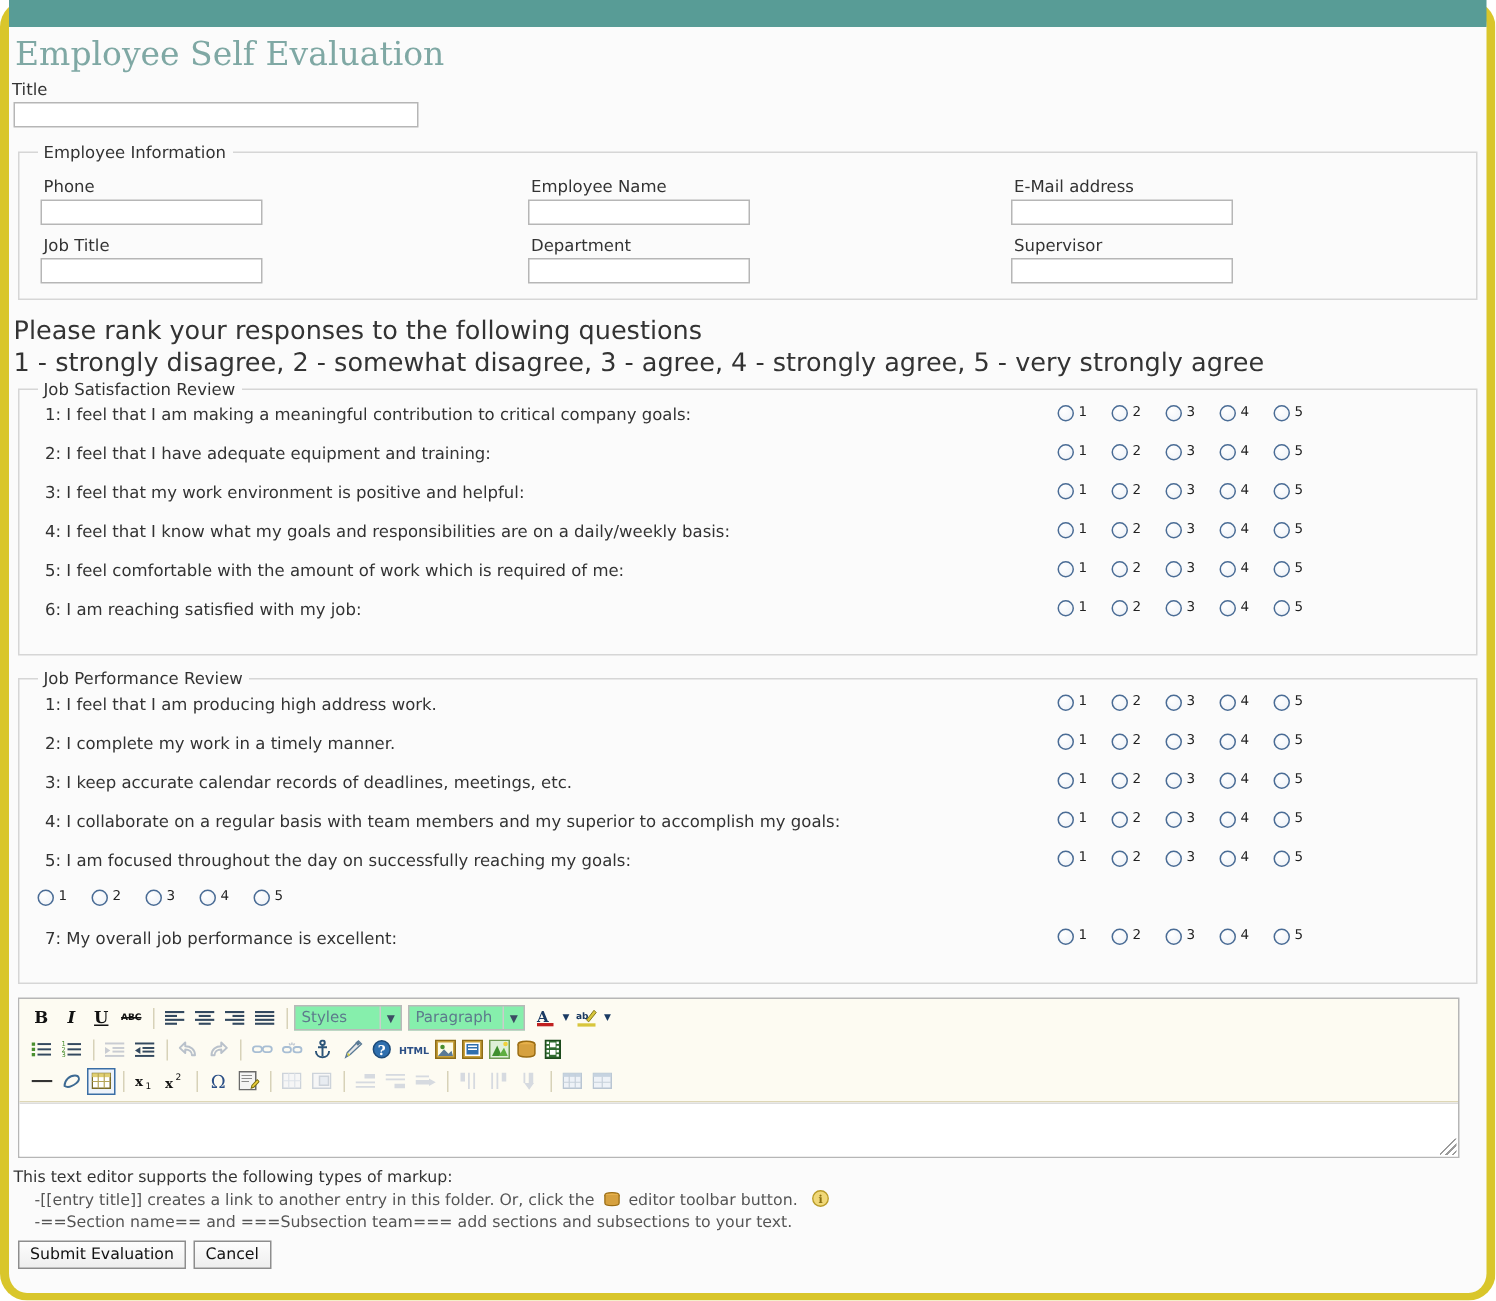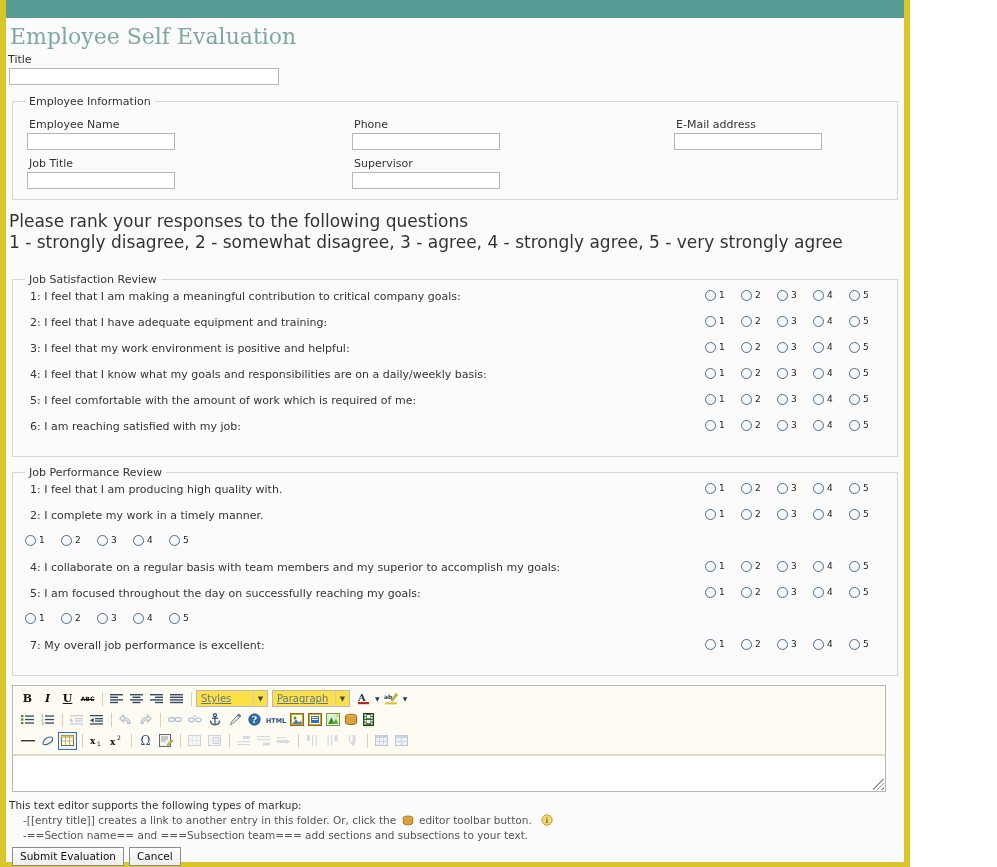--- a/index.html
+++ b/index.html
@@ -12,26 +12,27 @@
     width: 997px; height: 867px;
     font-family: "DejaVu Sans", "Liberation Sans", sans-serif;
     font-size: 11px;
     color: #222222;
     overflow: hidden;
   }
 
   
   #page {
     position: relative;
-    width: 910px; height: 867px;
+    width: 997px; height: 867px;
     background: #fbfbfb;
     border-left: 6px solid #d9c62b;
     border-right: 6px solid #d9c62b;
     border-bottom: 5px solid #d9c62b;
     border-top: 0;
+    border-radius: 18px;
   }
   #topbar {
     height: 18px;
     background: #589c96;
     width: 100%;
   }
   #content {
     padding: 0 0 0 0;
     height: calc(867px - 18px - 5px);
     position: relative;
@@ -184,30 +185,29 @@
   .tb-sep {
     width: 1px; height: 14px;
     background: #d7d2b8;
     margin: 0 4px;
     display: inline-block;
   }
   .tb-select {
     height: 17px;
     min-width: 72px;
     border: 1px solid #b9b9b9;
-    background: #fde047;
+    background: #86efac;
     font-size: 10px;
     color: #5d7a8c;
     display: inline-flex;
     align-items: center;
     padding-left: 4px;
     position: relative;
     margin-right: 4px;
     cursor: pointer;
-    text-decoration: underline;
   }
   .tb-select.wide { min-width: 78px; }
   .tb-select .arrow {
     position: absolute; right: 0; top: 0;
     width: 14px; height: 15px;
     border-left: 1px solid #cccccc;
     display: flex; align-items: center; justify-content: center;
     color: #3c4c63; font-size: 7px;
   }
   .tb-chev { font-size: 6px; color: #1a3a63; padding-left:1px; padding-right:2px; cursor:pointer;}
@@ -270,50 +270,54 @@
     <h1 class="page-title">Employee Self Evaluation</h1>
 
     <label class="field-label">Title</label>
     <input class="txt" id="title-input" type="text" value="" style="">
 
     <fieldset class="box">
       <legend>Employee Information</legend>
       <div class="emp-grid">
 
         <div class="emp-cell">
-          <label class="field-label">Employee Name</label>
+          <label class="field-label">Phone</label>
           <input class="txt" type="text" value="" style="">
         </div>
         <div class="emp-cell">
-          <label class="field-label">Phone</label>
+          <label class="field-label">Employee Name</label>
           <input class="txt" type="text" value="" style="">
         </div>
         <div class="emp-cell">
           <label class="field-label">E-Mail address</label>
           <input class="txt" type="text" value="" style="">
         </div>
 
         <div class="emp-cell">
           <label class="field-label">Job Title</label>
           <input class="txt" type="text" value="" style="">
         </div>
         <div class="emp-cell">
+          <label class="field-label">Department</label>
+          <input class="txt" type="text" value="" style="">
+        </div>
+        <div class="emp-cell">
           <label class="field-label">Supervisor</label>
           <input class="txt" type="text" value="" style="">
         </div>
 
       </div>
     </fieldset>
 
     <div class="instructions">
       <div>Please rank your responses to the following questions</div>
       <div>1 - strongly disagree, 2 - somewhat disagree, 3 - agree, 4 - strongly agree, 5 - very strongly agree</div>
     </div>
 
-    <fieldset class="box" style="margin-top:20px;">
+    <fieldset class="box" style="margin-top:0;">
       <legend>Job Satisfaction Review</legend>
       <div id="sat-rows">
           <div class="q-row">
             <div class="q-text">1: I feel that I am making a meaningful contribution to critical company goals:</div>
             <div class="radios">
               <label class="radio-item">
                 <span class="radio-dot"></span>
                 <span class="radio-num">1</span>
               </label>
               <label class="radio-item">
@@ -459,21 +463,21 @@
               </label>
             </div>
           </div>
         </div>
     </fieldset>
 
     <fieldset class="box" style="margin-top:9px;">
       <legend>Job Performance Review</legend>
       <div id="perf-rows">
           <div class="q-row">
-            <div class="q-text">1: I feel that I am producing high quality with.</div>
+            <div class="q-text">1: I feel that I am producing high address work.</div>
             <div class="radios">
               <label class="radio-item">
                 <span class="radio-dot"></span>
                 <span class="radio-num">1</span>
               </label>
               <label class="radio-item">
                 <span class="radio-dot"></span>
                 <span class="radio-num">2</span>
               </label>
               <label class="radio-item">
@@ -509,20 +513,21 @@
                 <span class="radio-dot"></span>
                 <span class="radio-num">4</span>
               </label>
               <label class="radio-item">
                 <span class="radio-dot"></span>
                 <span class="radio-num">5</span>
               </label>
             </div>
           </div>
           <div class="q-row">
+            <div class="q-text">3: I keep accurate calendar records of deadlines, meetings, etc.</div>
             <div class="radios">
               <label class="radio-item">
                 <span class="radio-dot"></span>
                 <span class="radio-num">1</span>
               </label>
               <label class="radio-item">
                 <span class="radio-dot"></span>
                 <span class="radio-num">2</span>
               </label>
               <label class="radio-item">

